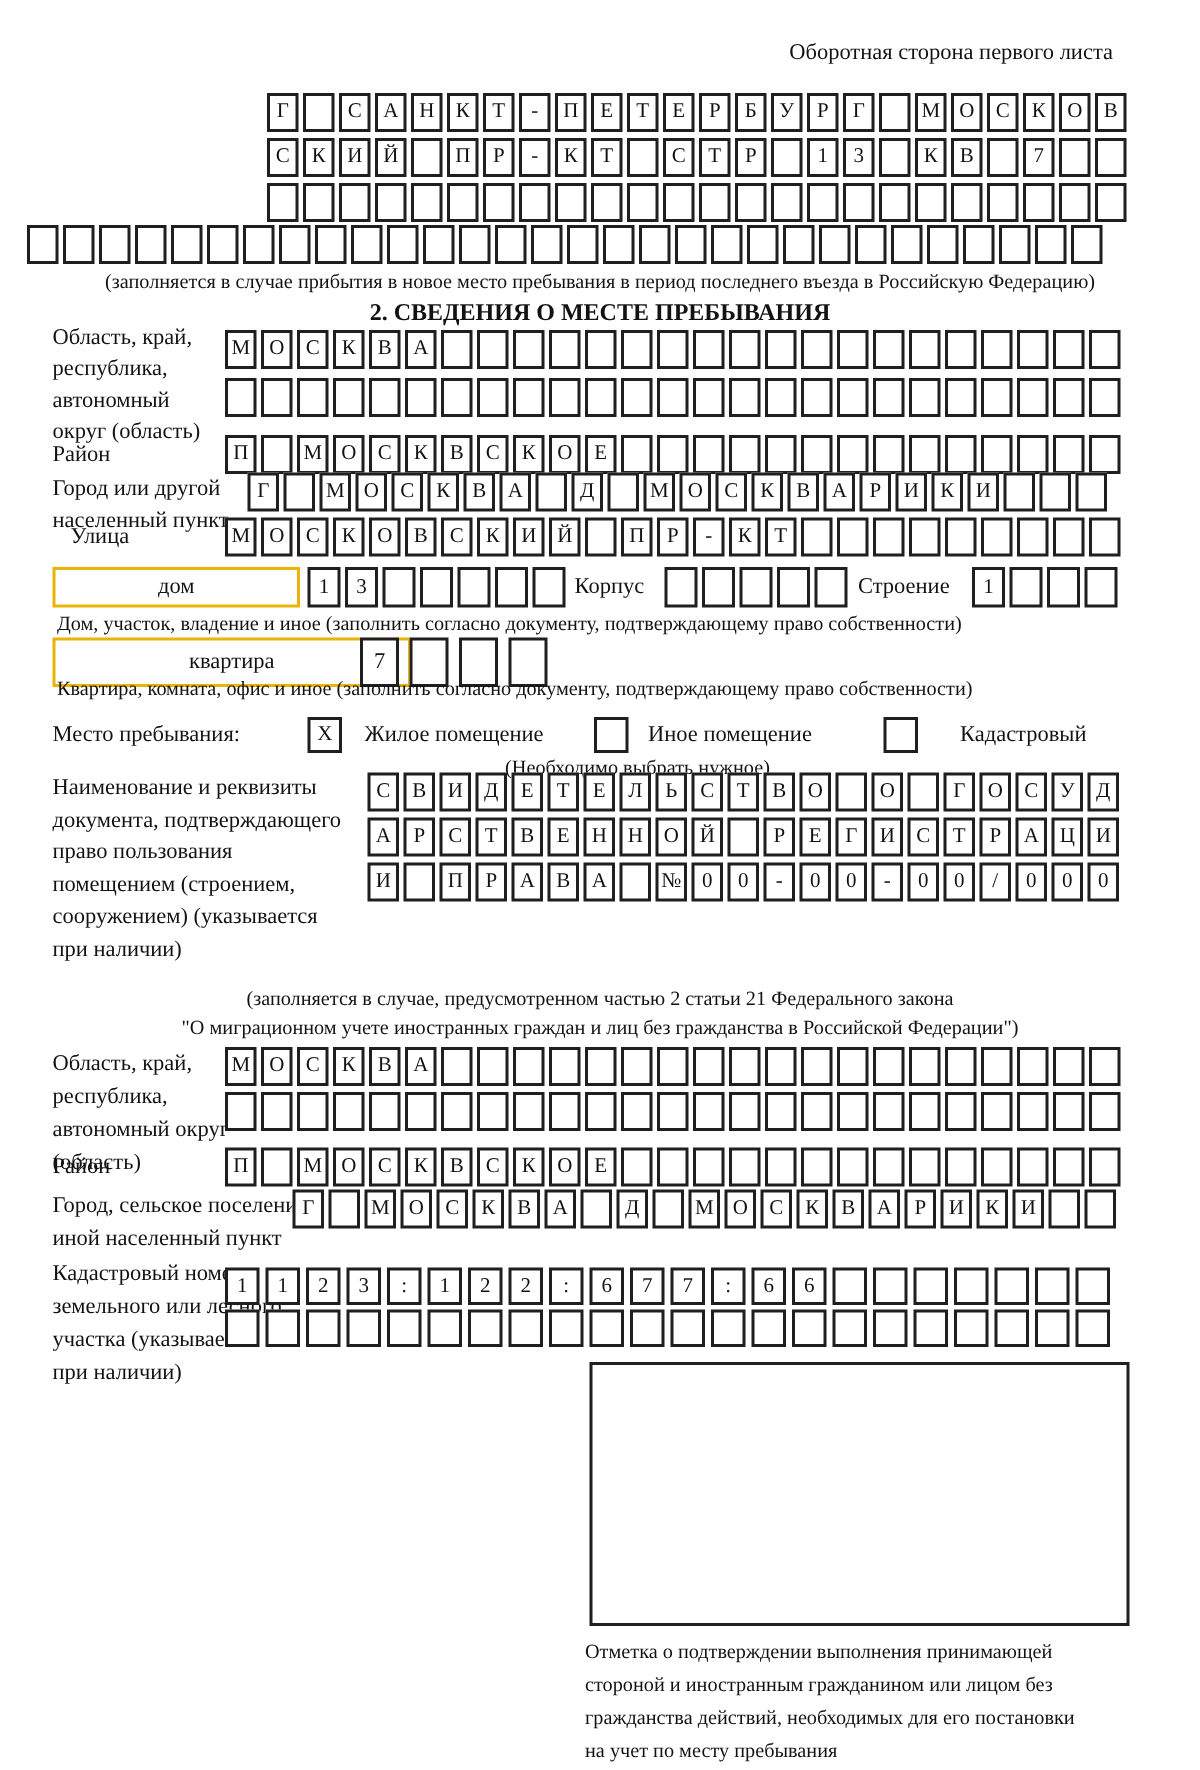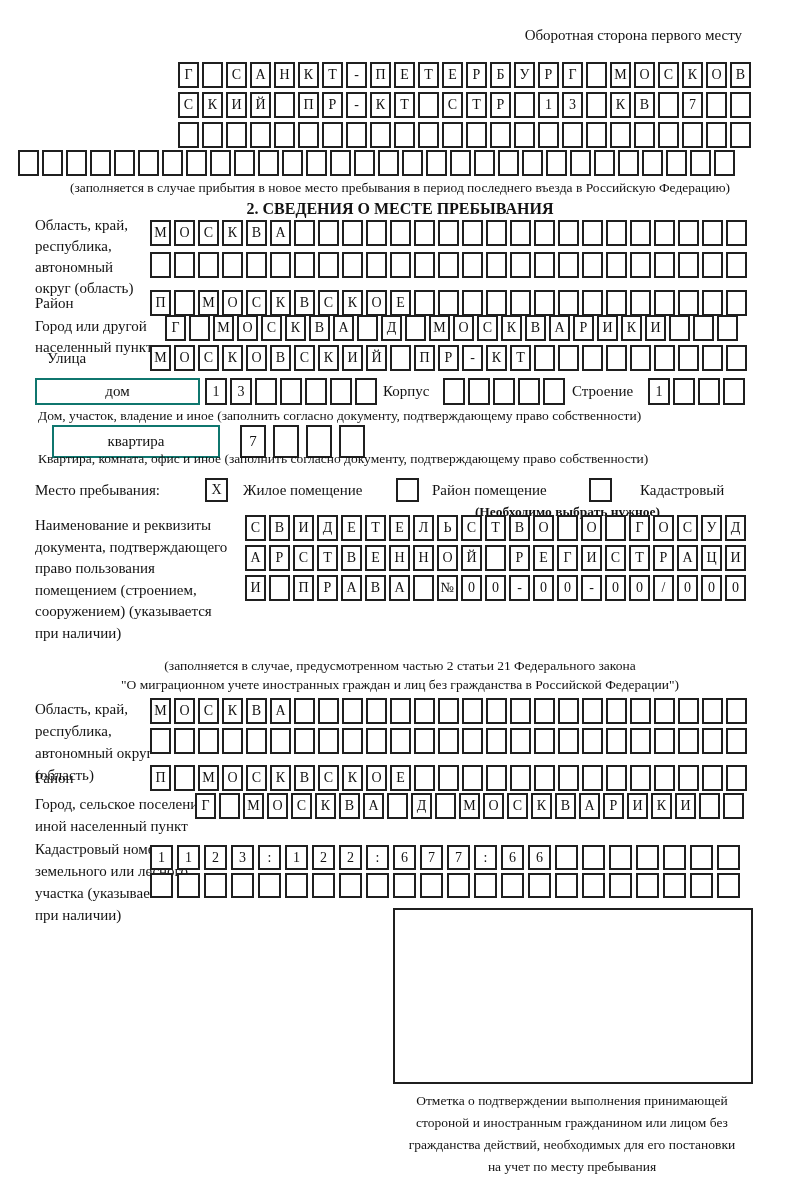--- a/index.html
+++ b/index.html
@@ -8,32 +8,32 @@
   .lbl{position:absolute;font-size:15px;line-height:21px;white-space:pre-line;}
   .cap{position:absolute;font-size:13.5px;white-space:pre-line;}
   .center{left:0;width:100%;text-align:center;}
   .bold{font-weight:bold;}
   .grid{position:absolute;display:flex;}
   .cell{width:21px;height:26px;border:2px solid #1f1f1f;margin-right:3px;box-sizing:border-box;
         display:inline-flex;align-items:center;justify-content:center;font-size:14px;background:#fff;flex:none;}
   .grid.mid .cell{width:22px;height:27px;margin-right:3px;}
   .grid.big .cell{width:26px;height:33px;margin-right:7px;font-size:15px;}
   .grid.wide .cell{width:23px;height:25px;margin-right:4px;}
-  .bigbox{position:absolute;border:2px solid #0f766e;box-sizing:border-box;background:#fff;
+  .bigbox{position:absolute;border:2px solid #eab308;box-sizing:border-box;background:#fff;
           display:flex;align-items:center;justify-content:center;font-size:15px;}
   .chk{position:absolute;width:23px;height:24px;border:2px solid #1f1f1f;box-sizing:border-box;background:#fff;
        display:flex;align-items:center;justify-content:center;font-size:14px;}
   .stamp{position:absolute;border:2px solid #1f1f1f;box-sizing:border-box;background:#fff;}
 </style>
 </head>
 <body>
 
 <div id="page">
 
-  <div class="lbl" style="top:25px;right:58px;">Оборотная сторона первого месту</div>
+  <div class="lbl" style="top:25px;right:58px;">Оборотная сторона первого листа</div>
 
   <div class="grid" style="left:178px;top:62px;">
       <span class="cell">Г</span>
       <span class="cell"></span>
       <span class="cell">С</span>
       <span class="cell">А</span>
       <span class="cell">Н</span>
       <span class="cell">К</span>
       <span class="cell">Т</span>
       <span class="cell">-</span>
@@ -308,37 +308,37 @@
     </div>
   <div class="lbl" style="left:572px;top:381px;">Строение</div>
   <div class="grid mid" style="left:648px;top:378px;">
       <span class="cell">1</span>
       <span class="cell"></span>
       <span class="cell"></span>
       <span class="cell"></span>
     </div>
   <div class="cap" style="left:38px;top:408px;">Дом, участок, владение и иное (заполнить согласно документу, подтверждающему право собственности)</div>
 
-  <div class="bigbox" style="left:52px;top:425px;width:168px;height:33px;">квартира</div>
+  <div class="bigbox" style="left:35px;top:425px;width:239px;height:33px;">квартира</div>
   <div class="grid big" style="left:240px;top:425px;">
       <span class="cell">7</span>
       <span class="cell"></span>
       <span class="cell"></span>
       <span class="cell"></span>
     </div>
   <div class="cap" style="left:38px;top:451px;">Квартира, комната, офис и иное (заполнить согласно документу, подтверждающему право собственности)</div>
 
   <div class="lbl" style="left:35px;top:480px;">Место пребывания:</div>
   <div class="chk" style="left:205px;top:478px;">X</div>
   <div class="lbl" style="left:243px;top:480px;">Жилое помещение</div>
   <div class="chk" style="left:396px;top:478px;"></div>
-  <div class="lbl" style="left:432px;top:480px;">Район помещение</div>
+  <div class="lbl" style="left:432px;top:480px;">Иное помещение</div>
   <div class="chk" style="left:589px;top:478px;"></div>
   <div class="lbl" style="left:640px;top:480px;">Кадастровый</div>
-  <div class="cap" style="left:190px;top:504px;width:470px;text-align:right;font-weight:bold;">(Необходимо выбрать нужное)</div>
+  <div class="cap" style="left:190px;top:504px;width:470px;text-align:center;">(Необходимо выбрать нужное)</div>
 
   <div class="lbl" style="left:35px;top:515px;line-height:21.5px;">Наименование и реквизиты
 документа, подтверждающего
 право пользования
 помещением (строением,
 сооружением) (указывается
 при наличии)</div>
   <div class="grid" style="left:245px;top:515px;">
       <span class="cell">С</span>
       <span class="cell">В</span>
@@ -575,18 +575,18 @@
       <span class="cell"></span>
       <span class="cell"></span>
       <span class="cell"></span>
       <span class="cell"></span>
       <span class="cell"></span>
       <span class="cell"></span>
       <span class="cell"></span>
     </div>
 
   <div class="stamp" style="left:393px;top:908px;width:360px;height:176px;"></div>
-  <div class="cap" style="left:390px;top:1090px;width:364px;text-align:center;line-height:22px;">Отметка о подтверждении выполнения принимающей
+  <div class="cap" style="left:390px;top:1090px;width:364px;line-height:22px;">Отметка о подтверждении выполнения принимающей
 стороной и иностранным гражданином или лицом без
 гражданства действий, необходимых для его постановки
 на учет по месту пребывания</div>
 
 </div>
 
 </body></html>

